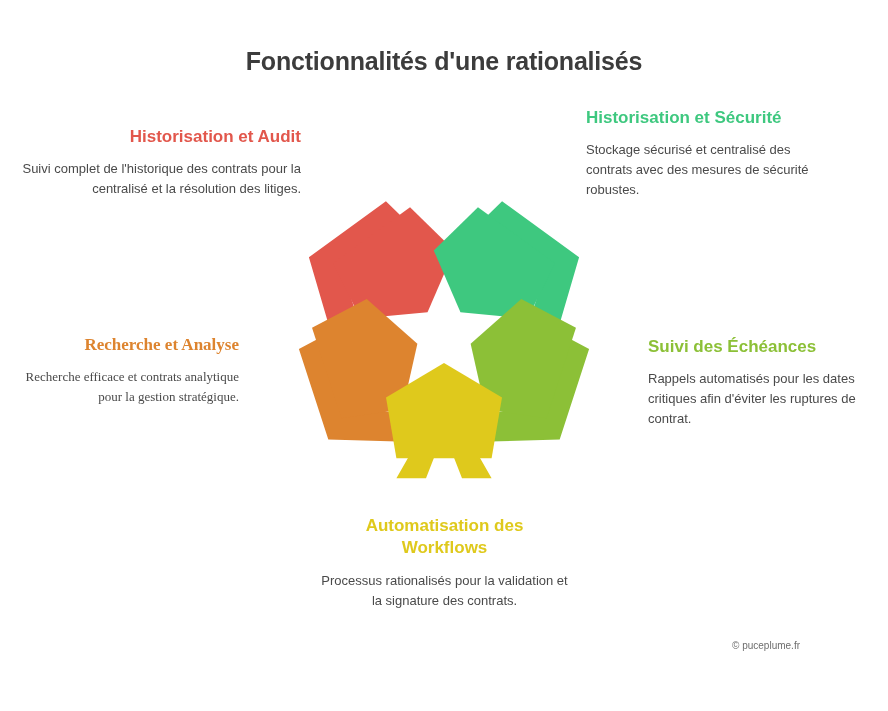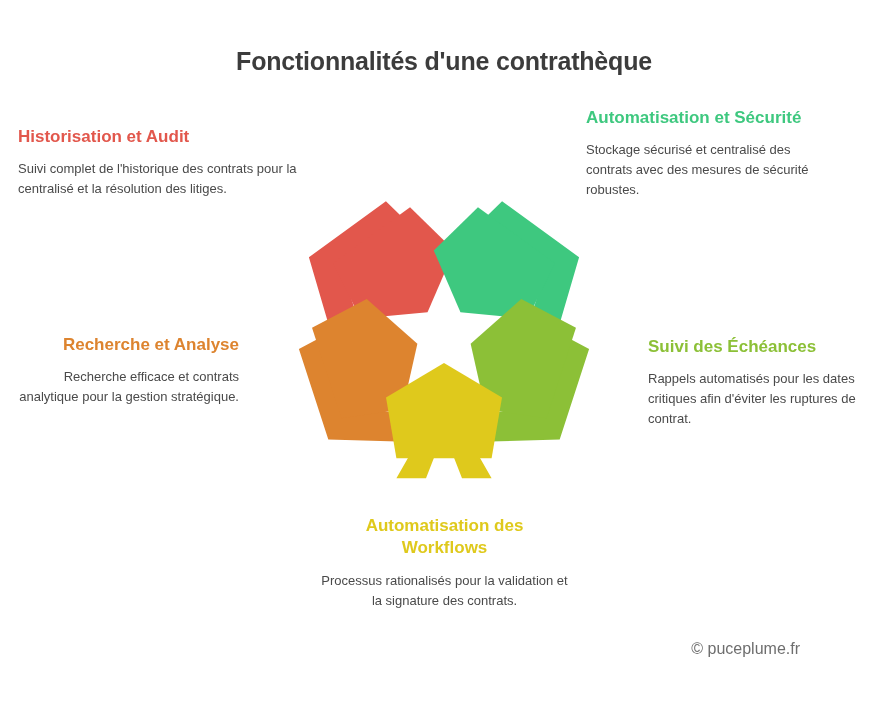--- a/index.html
+++ b/index.html
@@ -55,60 +55,61 @@
     font-size: 13px;
     line-height: 1.52;
     color: #4a4a4a;
     margin: 0;
   }
   
   #block-historisation {
     left: 18px;
     top: 126px;
     width: 283px;
-    text-align: left;
+    text-align: right;
   }
   #block-centralisation {
     left: 586px;
     top: 107px;
     width: 230px;
     text-align: left;
   }
   #block-recherche {
     left: 10px;
     top: 334px;
     width: 229px;
     text-align: right;
+    font-family: Liberation Serif, serif;
   }
   #block-suivi {
     left: 648px;
     top: 336px;
     width: 225px;
     text-align: left;
   }
   #block-automatisation {
     left: 321px;
     top: 515px;
     width: 247px;
     text-align: center;
   }
   .credit {
     position: absolute;
     right: 88px;
     top: 640px;
-    font-size: 16px;
+    font-size: 10px;
     color: #6e6e6e;
   }
 </style>
 </head>
 <body>
 
 <div id="infographic">
 
-  <div class="page-title">Fonctionnalités d'une contrathèque</div>
+  <div class="page-title">Fonctionnalités d'une rationalisés</div>
 
   <div class="diagram">
     <svg viewBox="0 0 400 360" xmlns="http://www.w3.org/2000/svg" aria-hidden="true">
       <defs>
 
         <g id="pent">
           <polygon points="-47.6,-33.3 47.6,-33.3 58,27.6 0,62 -58,27.6"></polygon>
         </g>
 
         <g id="brk">
@@ -152,21 +153,21 @@
       </g>
     </svg>
   </div>
 
   <div class="block" id="block-historisation">
     <div class="b-title" style="color:#E2574C">Historisation et Audit</div>
     <div class="b-desc">Suivi complet de l'historique des contrats pour la centralisé et la résolution des litiges.</div>
   </div>
 
   <div class="block" id="block-centralisation">
-    <div class="b-title" style="color:#3EC87F">Automatisation et Sécurité</div>
+    <div class="b-title" style="color:#3EC87F">Historisation et Sécurité</div>
     <div class="b-desc">Stockage sécurisé et centralisé des contrats avec des mesures de sécurité robustes.</div>
   </div>
 
   <div class="block" id="block-recherche">
     <div class="b-title" style="color:#DD842F">Recherche et Analyse</div>
     <div class="b-desc">Recherche efficace et contrats analytique pour la gestion stratégique.</div>
   </div>
 
   <div class="block" id="block-automatisation">
     <div class="b-title" style="color:#DFC91C">Automatisation des Workflows</div>

